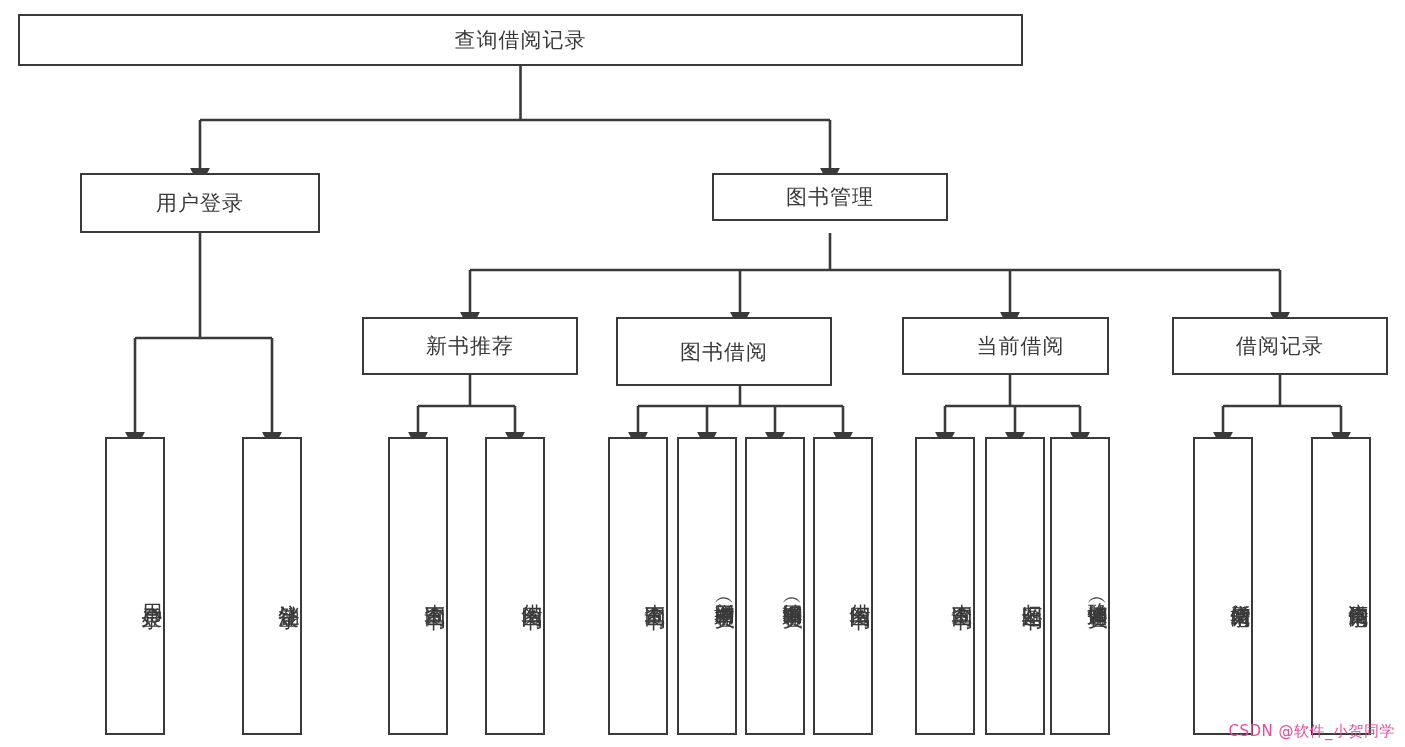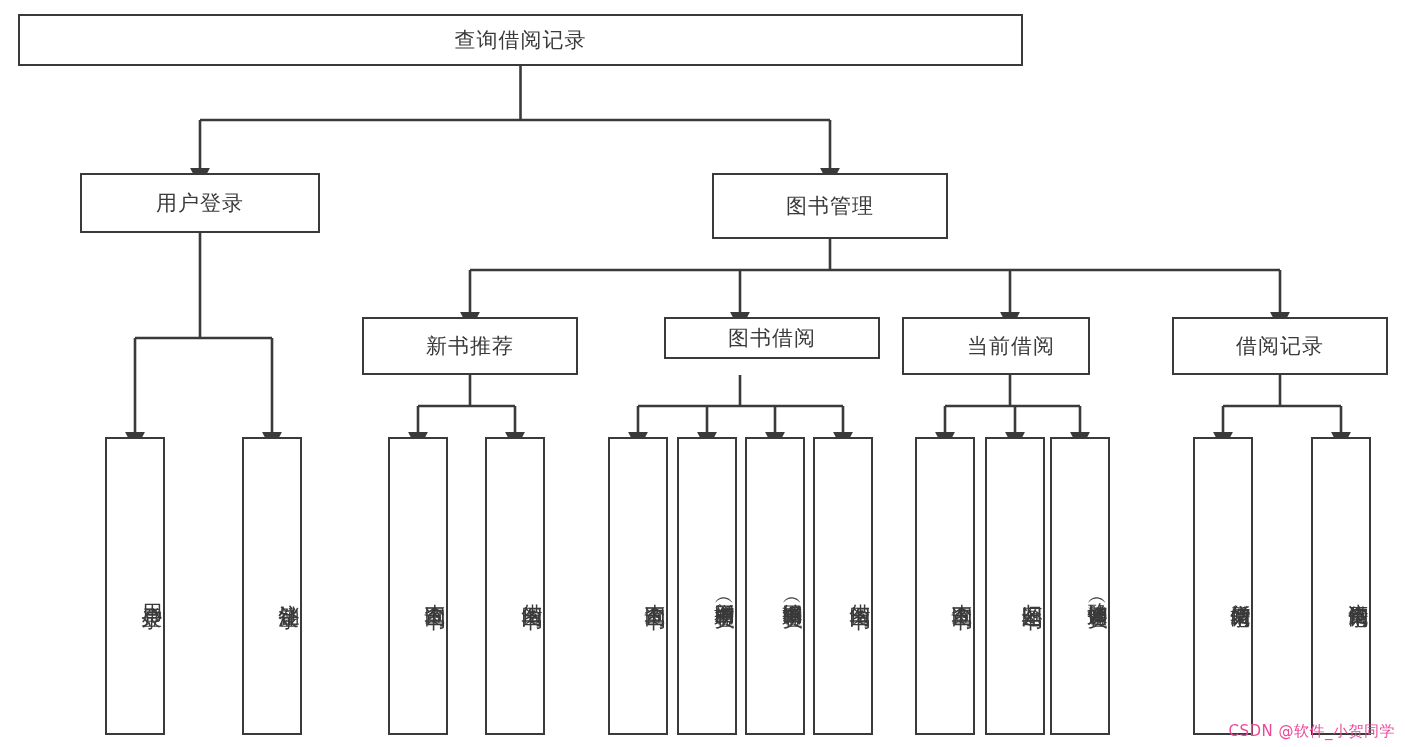--- a/index.html
+++ b/index.html
@@ -64,30 +64,30 @@
         <path d="M1341,406 L1341,436" marker-end="url(#arr)"></path>
       </g>
   </svg>
   <div id="nodes">
       <div class="node h wide" style="left: 18px; top: 14px; width: 1005px; height: 52px;">
         <span>查询借阅记录</span>
       </div>
       <div class="node h" style="left: 80px; top: 173px; width: 240px; height: 60px;">
         <span>用户登录</span>
       </div>
-      <div class="node h" style="left: 712px; top: 173px; width: 236px; height: 66px;">
+      <div class="node h" style="left: 712px; top: 173px; width: 236px; height: 48px;">
         <span>图书管理</span>
       </div>
       <div class="node h" style="left: 362px; top: 317px; width: 216px; height: 58px; font-family: Liberation Serif, serif;">
         <span>新书推荐</span>
       </div>
-      <div class="node h" style="left: 664px; top: 317px; width: 216px; height: 42px;">
+      <div class="node h" style="left: 616px; top: 317px; width: 216px; height: 69px;">
         <span>图书借阅</span>
       </div>
-      <div class="node h" style="left: 902px; top: 317px; width: 188px; height: 58px; padding-left: 30px;">
+      <div class="node h" style="left: 902px; top: 317px; width: 207px; height: 58px; padding-left: 30px;">
         <span>当前借阅</span>
       </div>
       <div class="node h" style="left: 1172px; top: 317px; width: 216px; height: 58px;">
         <span>借阅记录</span>
       </div>
       <div class="node v" style="left: 105px; top: 437px; width: 60px; height: 298px;">
         <span>用户登录</span>
       </div>
       <div class="node v" style="left: 242px; top: 437px; width: 60px; height: 298px;">
         <span>注销登录</span>

